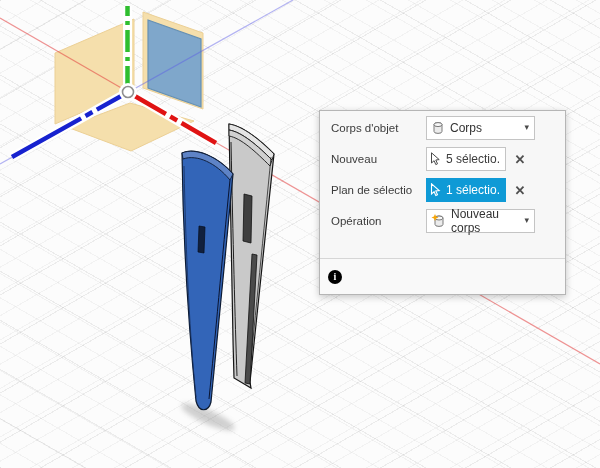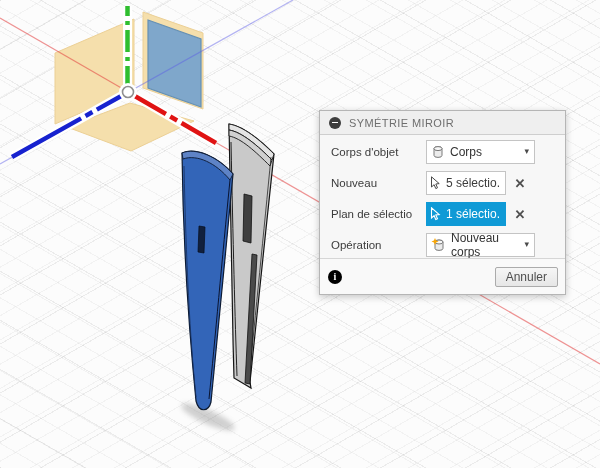--- a/index.html
+++ b/index.html
@@ -99,24 +99,20 @@
       <path d="M182,153 C196,147 218,157 233,174 C226,250 217,340 211,402 C208.5,412 199,413 196,401 C188,320 183,240 182,153 Z" fill="#3365b8" stroke="#0d1b33" stroke-width="1.2"></path>
       <path d="M182,153 C196,147 218,157 233,174 L230,180 C216,163 197,154 183,159 Z" fill="#5e83c6" stroke="#0d1b33" stroke-width="0.9"></path>
       <path d="M230,180 C222,260 215,340 209,399" fill="none" stroke="#0a1430" stroke-width="1"></path>
       <path d="M184,166 C186,260 190,340 196,397" fill="none" stroke="#16305e" stroke-width="0.8"></path>
       <path d="M199,226 L205,227 L204,253 L198,252 Z" fill="#11203d" stroke="#060d1c" stroke-width="0.7"></path>
     </g>
   </svg>
 
   <div class="dialog">
 
-    <div class="titlebar">
-      <span class="collapse"></span>
-      <span class="title">SYMÉTRIE MIROIR</span>
-    </div>
 
     <div class="dlg-body">
 
       <div class="row">
         <span class="lbl">Corps d'objet</span>
         <div class="ctl dd">
           <span class="icon">
             <svg width="14" height="14" viewBox="0 0 14 14">
               <path d="M3,3.6 a4,2 0 0 1 8,0 v6.8 a4,2 0 0 1 -8,0 Z" fill="#ececec" stroke="#7a7a7a" stroke-width="1"></path>
               <ellipse cx="7" cy="3.6" rx="4" ry="2" fill="#f7f7f7" stroke="#7a7a7a" stroke-width="1"></ellipse>
@@ -166,17 +162,16 @@
           <span class="val">Nouveau corps</span>
           <span class="caret">▾</span>
         </div>
       </div>
 
     </div>
 
     <div class="footer">
       <span class="infoicon">i</span>
       <span class="spacer"></span>
-      <div class="btn cancel">Annuler</div>
     </div>
 
   </div>
 </div>
 
 </body></html>

